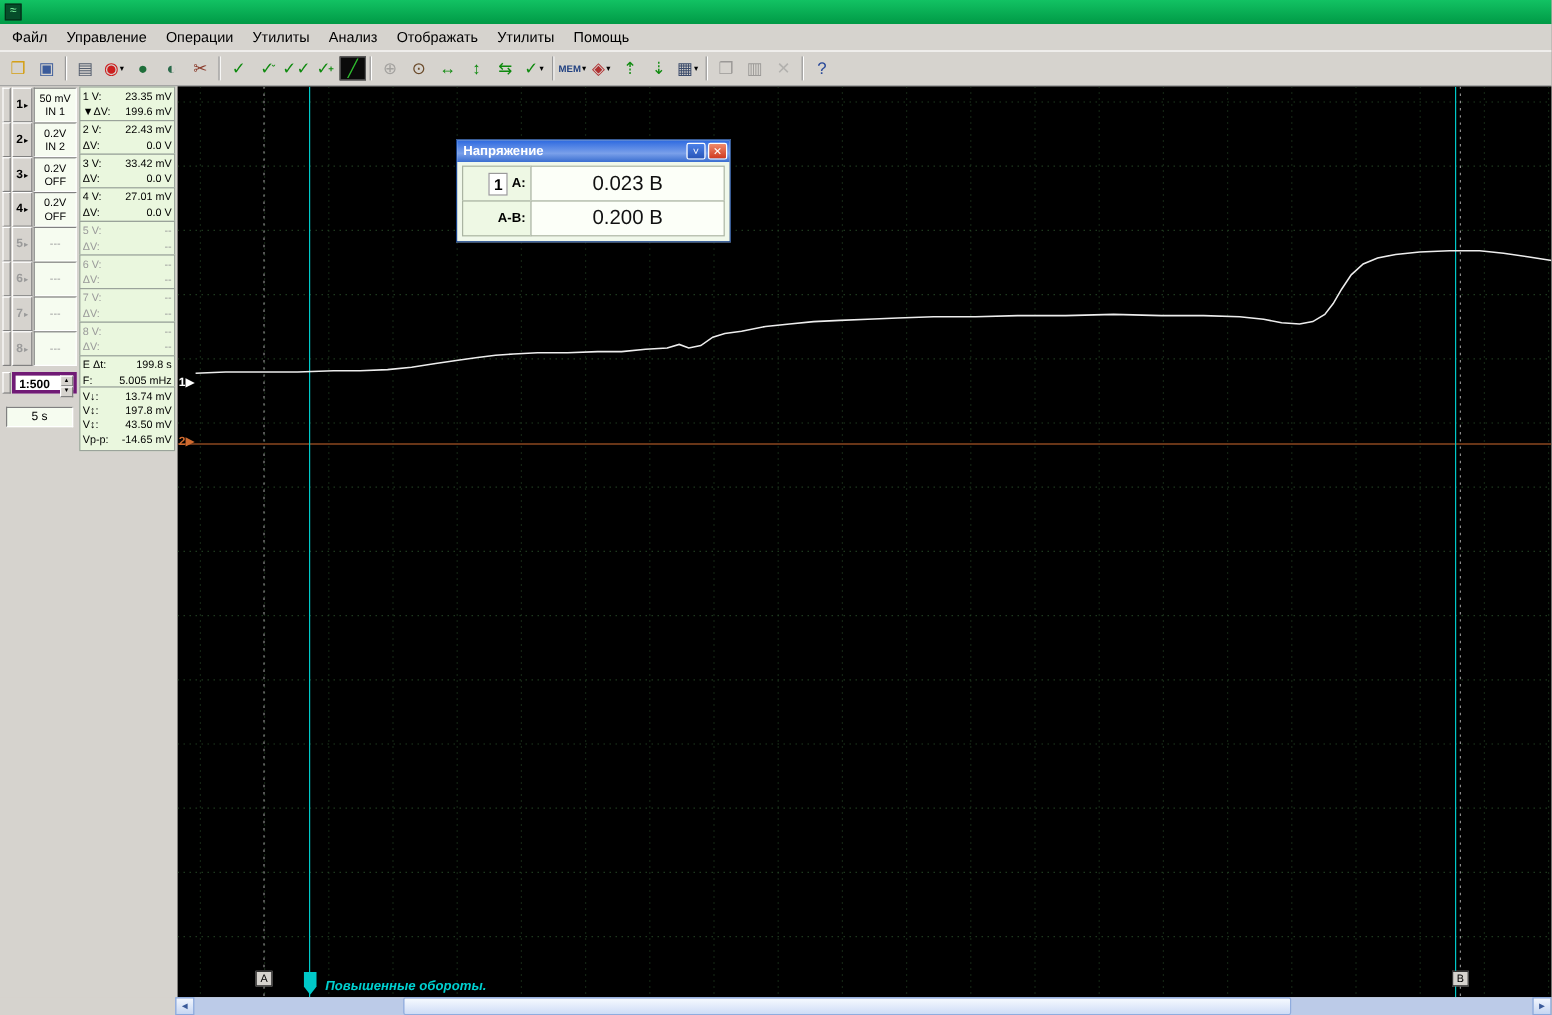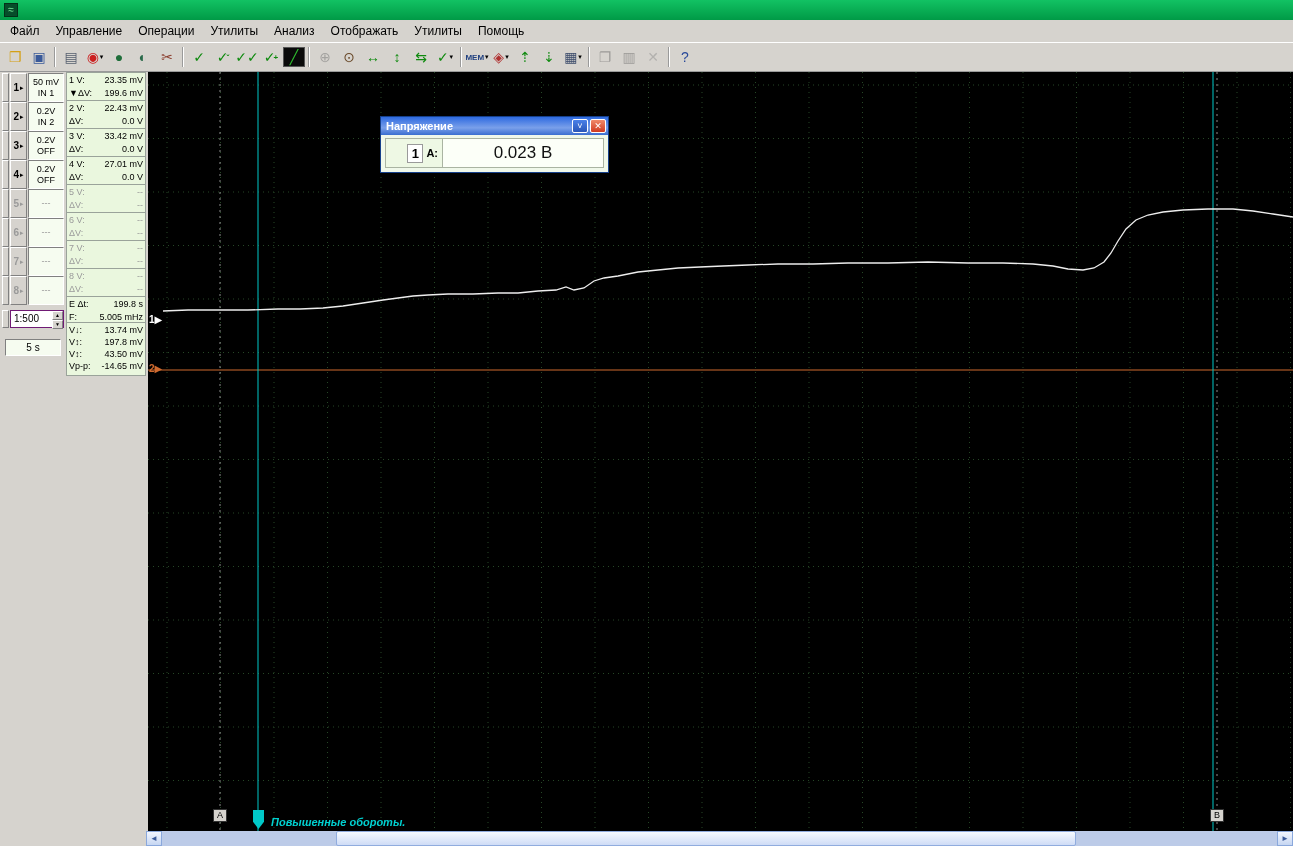--- a/index.html
+++ b/index.html
@@ -48,21 +48,21 @@
             background:#f6fcf0; font-size:9px; text-align:center;
             display:flex; flex-direction:column; justify-content:center; line-height:11px; }
   .dim { color:#9a9a9a; }
 
   .m-box { border:1px solid #9aa39a; background:#eaf7de; font-size:9px;
            padding:1px 2px; margin-top:-1px; }
   .m-row { height:29px; }
   .m-line { display:flex; justify-content:space-between; line-height:13px; white-space:nowrap; }
 
   .spin-row { margin-top:5px; height:18px; display:flex; }
-  .spinbox { flex:1; border:1px solid #701a75; background:#fff; display:flex; align-items:stretch; }
+  .spinbox { flex:1; border:3px solid #701a75; background:#fff; display:flex; align-items:stretch;font-weight:bold; }
   .spin-val { flex:1; font-size:10px; padding-left:3px; line-height:16px; }
   .spin-btns { width:11px; display:flex; flex-direction:column; }
   .spin-btns span { flex:1; border:1px solid; border-color:#fff #808080 #808080 #fff;
                     background:#d6d3ce; font-size:5px; line-height:7px; text-align:center; }
   .time-box { margin:11px auto 0; width:56px; height:17px; border:1px solid;
               border-color:#808080 #fff #fff #808080; background:#f6fcf0;
               font-size:10px; text-align:center; line-height:15px; }
 
   
   .plot { flex:1; position:relative; background:#000; overflow:hidden; }
@@ -469,20 +469,26 @@
           </span>
       </div>
       <div class="vwin-body">
         <div class="vrow">
           <div class="vlabel">
             <span class="vch">1</span>
             <span>A:</span>
           </div>
           <div class="vvalue">0.023 В</div>
         </div>
+        <div class="vrow">
+          <div class="vlabel">
+            <span>A-B:</span>
+          </div>
+          <div class="vvalue">0.200 В</div>
+        </div>
       </div>
     </div>
   <div class="marker-tag" style="color: rgb(255, 255, 255); top: 242px;">1▶</div>
       <div class="marker-tag" style="color: rgb(207, 106, 47); top: 291px;">2▶</div>
       <div class="cursor-label" style="left: 65px;">A</div>
       <div class="flag" style="left: 105px;"></div>
       <div class="note" style="left: 123px; font-style: italic;">Повышенные обороты.</div>
       <div class="cursor-label" style="left: 1062px;">B</div>
     </div>
 </div>

